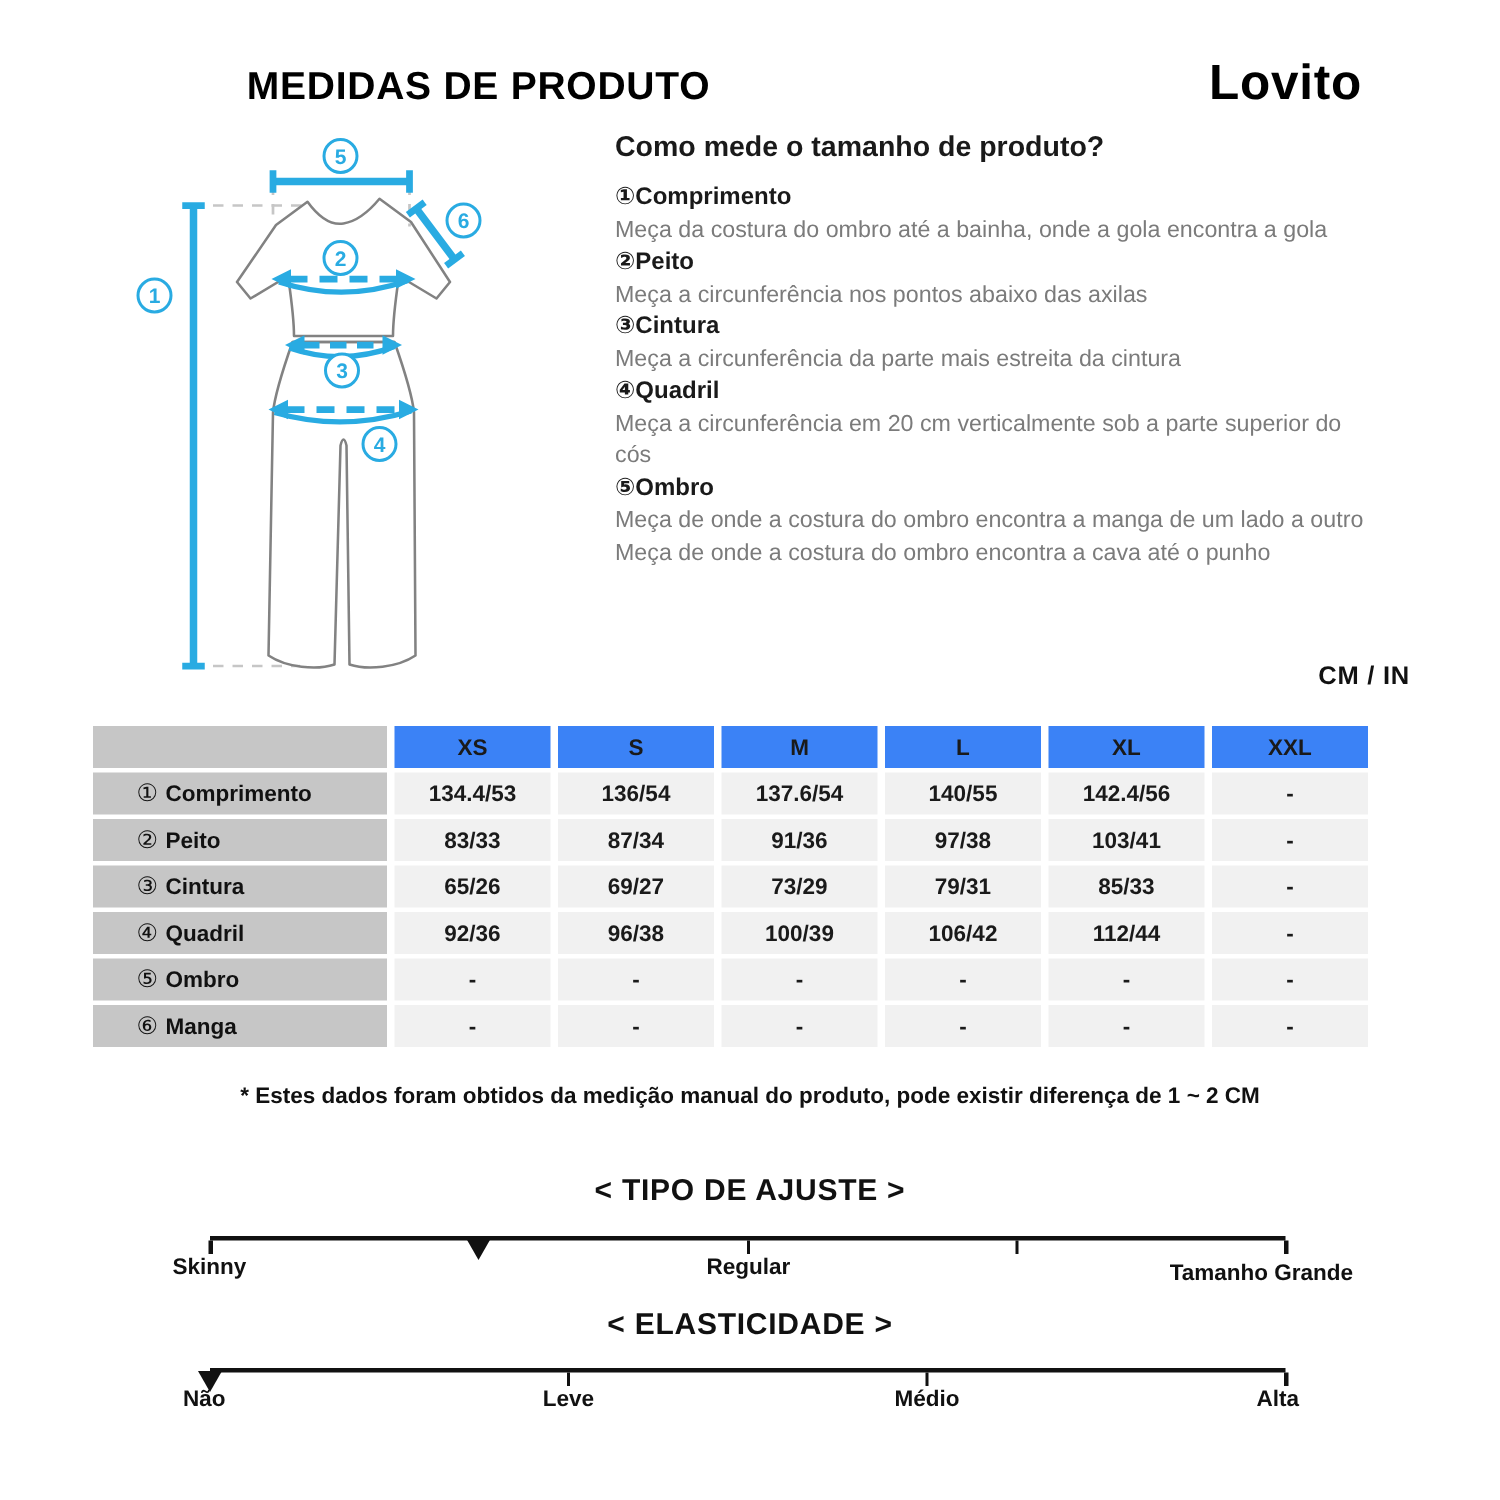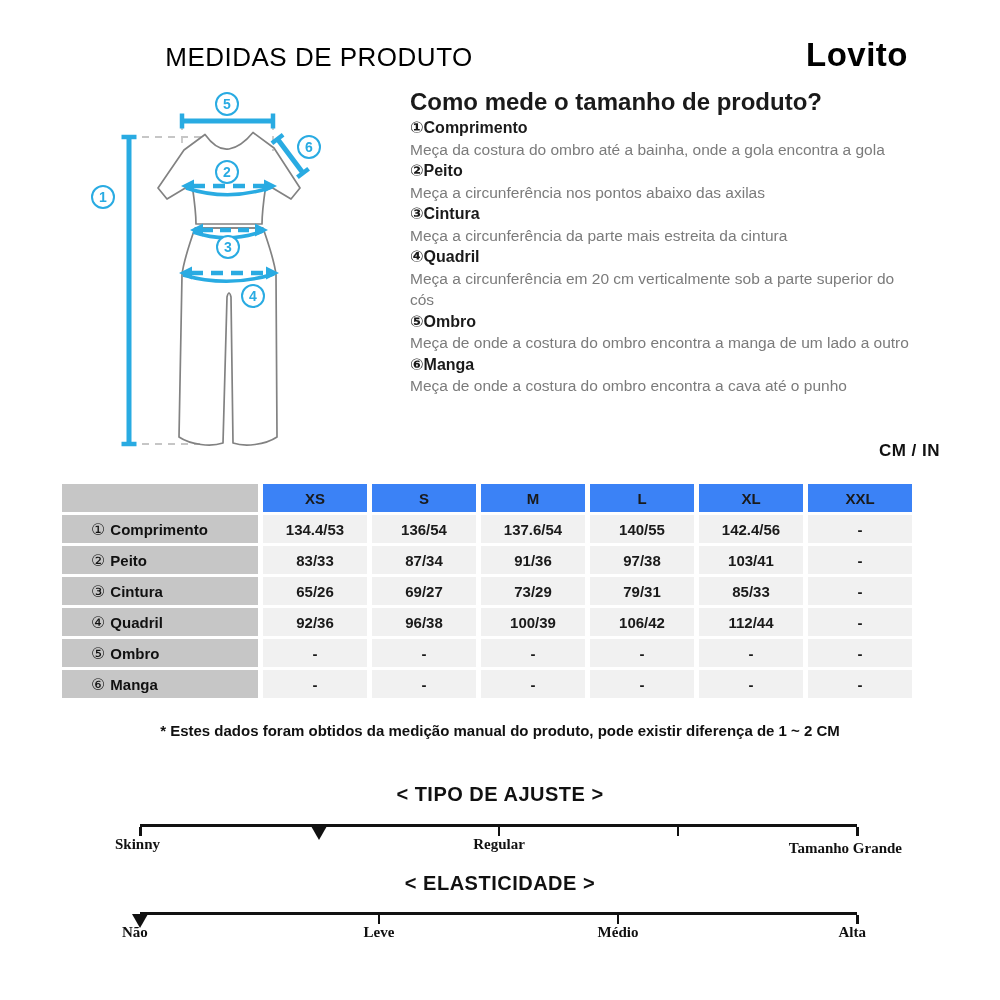--- a/index.html
+++ b/index.html
@@ -1,47 +1,47 @@
 <!DOCTYPE html>
 <html><head>
 <meta charset="utf-8">
 <style>
   * { margin:0; padding:0; box-sizing:border-box; }
   html,body { width:1000px; height:1000px; background:#fff; font-family:"Liberation Sans","DejaVu Sans",sans-serif; color:#111; }
   .canvas { position:relative; width:1000px; height:1000px; overflow:hidden; background:#fff; }
 
-  .page-title { position:absolute; left:0; top:42px; width:848px; text-align:center; font-size:26px; font-weight:normal; letter-spacing:0.5px; color:#000; }
+  .page-title { position:absolute; left:0; top:42px; width:848px; text-align:center; font-size:26px; font-weight:bold; letter-spacing:0.5px; color:#000; }
   .page-title span { margin-right:210px; }
   .brand { position:absolute; right:92px; top:36px; font-size:33px; font-weight:bold; color:#000; letter-spacing:0.5px; }
 
   .diagram { position:absolute; left:60px; top:85px; }
 
   .guide { position:absolute; left:410px; top:88px; width:575px; }
-  .guide-heading { font-size:24px; font-weight:bold; color:#1a1a1a; margin-bottom:1px; }
+  .guide-heading { font-size:19px; font-weight:bold; color:#1a1a1a; margin-bottom:11px; }
   .guide-item .g-label { font-size:16px; font-weight:bold; color:#1a1a1a; line-height:21.5px; }
   .guide-item .g-desc { font-size:15.5px; color:#7b7b7b; line-height:21.5px; max-width:505px; }
 
   .unit-label { position:absolute; right:60px; top:441px; font-size:17px; font-weight:bold; letter-spacing:0.5px; }
 
   table.size-table { position:absolute; left:57px; top:481px; border-collapse:separate; border-spacing:5px 3px; }
   table.size-table th, table.size-table td { font-size:15px; font-weight:bold; text-align:center; height:28px; padding:0 4px; }
   table.size-table th.corner { background:#c6c6c6; width:196px; }
   table.size-table th.size-col { background:#3b82f6; width:104px; color:#1a1a1a; }
   table.size-table td.row-label { background:#c6c6c6; text-align:left; padding-left:29px; font-weight:bold; }
   table.size-table td.val { background:#f1f1f1; color:#1a1a1a; }
   .circ-num { font-weight:normal; margin-right:5px; font-size:16px; }
 
   .footnote { position:absolute; left:0; top:722px; width:1000px; text-align:center; font-size:15px; font-weight:bold; color:#111; }
 
   .scale-title { position:absolute; left:0; width:1000px; text-align:center; font-size:20px; font-weight:bold; letter-spacing:0.5px; }
   .scale-track { position:absolute; left:140px; width:717px; height:3px; background:#111; }
   .scale-track .tick { position:absolute; top:3px; width:2px; height:9px; background:#111; transform:translateX(-1px); }
   .scale-track .tick.end { width:3px; }
   .scale-track .marker { position:absolute; top:2px; width:0; height:0; border-left:8px solid transparent; border-right:8px solid transparent; border-top:14px solid #111; transform:translateX(-50%); }
-  .scale-label { position:absolute; font-size:15px; font-weight:bold; color:#111; white-space:nowrap;font-family:Liberation Serif, serif; }
+  .scale-label { position:absolute; font-size:15px; font-weight:bold; color:#111; white-space:nowrap; }
   .lbl-center { transform:translateX(-50%); }
 </style>
 </head>
 <body>
 
 <div class="canvas">
 
   <div class="page-title"><span>MEDIDAS DE PRODUTO</span></div>
   <div class="brand">Lovito</div>
 
@@ -125,21 +125,20 @@
     </div>
     <div class="guide-item">
       <div class="g-label"><span>④</span><span>Quadril</span></div>
       <div class="g-desc">Meça a circunferência em 20 cm verticalmente sob a parte superior do cós</div>
     </div>
     <div class="guide-item">
       <div class="g-label"><span>⑤</span><span>Ombro</span></div>
       <div class="g-desc">Meça de onde a costura do ombro encontra a manga de um lado a outro</div>
     </div>
     <div class="guide-item">
-      <div class="g-label"><span>⑥</span><span>Manga</span></div>
       <div class="g-desc">Meça de onde a costura do ombro encontra a cava até o punho</div>
     </div>
   </div>
 
   <div class="unit-label">CM / IN</div>
 
   <table class="size-table">
     <tbody>
         <tr>
       <th class="corner"></th>

